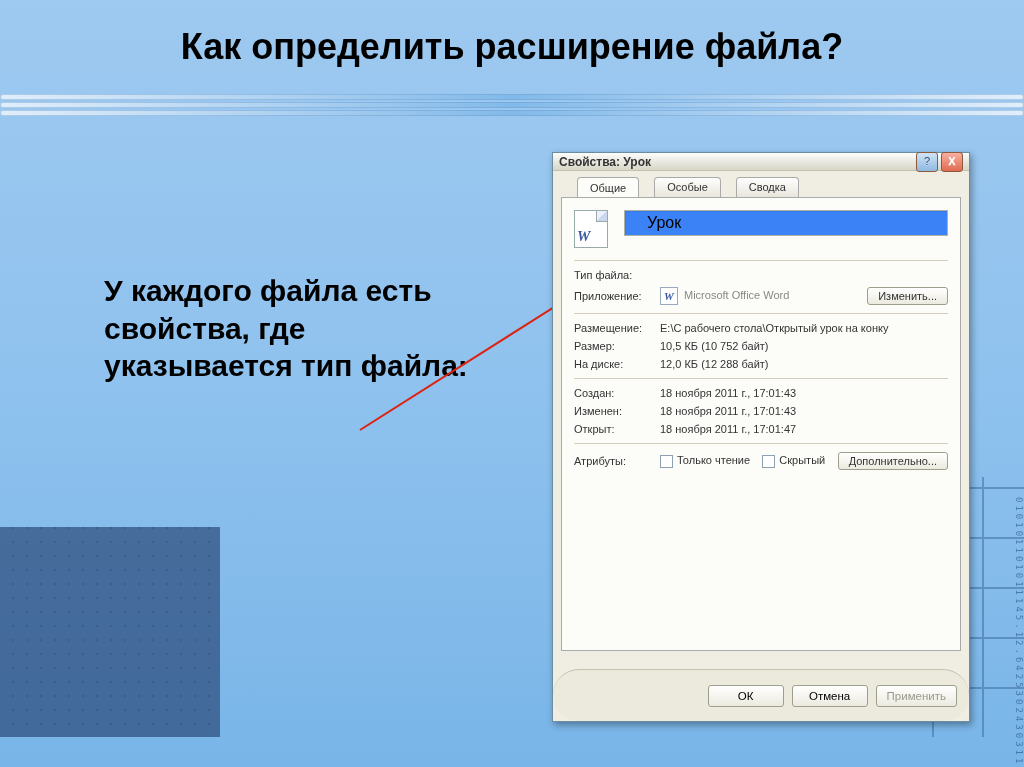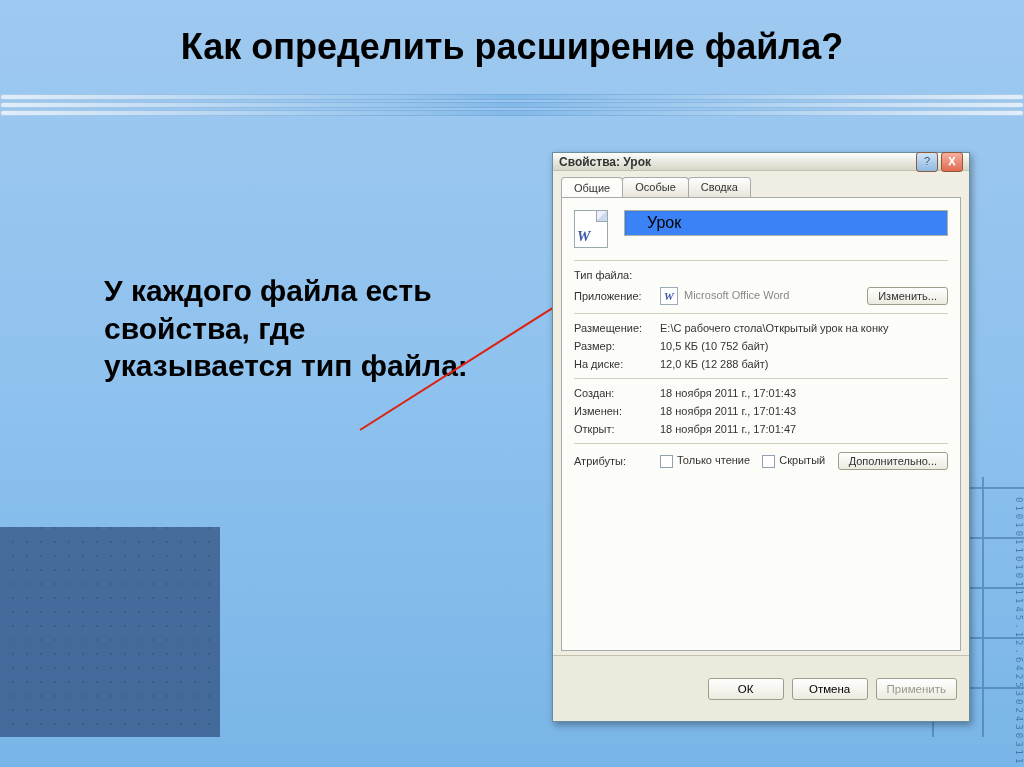--- a/index.html
+++ b/index.html
@@ -75,21 +75,21 @@
   .win-btns { display: flex; gap: 3px; }
   .win-btn {
     width: 22px; height: 20px; border: 1px solid #8a5a3a; border-radius: 3px;
     display: flex; align-items: center; justify-content: center;
     font: 11px/1 Arial; text-shadow: 0 1px rgba(255,255,255,0.4);
   }
   .win-help { background: linear-gradient(180deg,#cfe3f6,#8fb9e2); color:#2b4e72;}
   .win-close { background: linear-gradient(180deg,#f6b0a0,#e26a50); color:#fff; font-weight:bold; }
 
   .tabs {
-    display: flex; padding: 6px 8px 0 8px; gap: 0;
+    display: flex; padding: 6px 8px 0 24px; gap: 16px;
     background: #f0ede3;
     border-radius: 7px;
   }
   .tab {
     padding: 3px 12px 3px 12px; font-size: 11px; color: #333;
     border: 1px solid #aaa; border-bottom: none; border-radius: 4px 4px 0 0;
     background: linear-gradient(180deg,#fefefe,#e8e6db);
     margin-right: -1px;
   }
   .tab.active {
@@ -128,23 +128,23 @@
   .btn {
     border:1px solid #9e9e8c; border-radius:3px; padding:2px 10px; font-size:11px;
     background:linear-gradient(180deg,#fff,#eceadf);
   }
 
   .checkbox {
     width:13px;height:13px;border:1px solid #8fa0b0;background:#fff;display:inline-block;vertical-align:middle;margin-right:4px;
   }
 
   .dlg-footer {
-    position:absolute; bottom:0;left:0;right:0; height:66px;
+    position:absolute; bottom:0;left:0;right:0; height:52px;
     background:#ece9dd; border-top:1px solid #c6c0ae;
-    display:flex; align-items:center; justify-content:flex-end; gap:8px; padding:0 12px;
+    display:flex; align-items:center; justify-content:flex-end; gap:8px; padding:0 12px;border-radius:26px;
   }
   .fbtn {
     min-width:76px; padding:4px 10px; font-size:11.5px; text-align:center;
     border:1px solid #9e9e8c; border-radius:3px;
     background:linear-gradient(180deg,#fff,#eceadf);
   }
   .fbtn.disabled { color:#9a9a8c; }
 </style>
 </head>
 <body>

